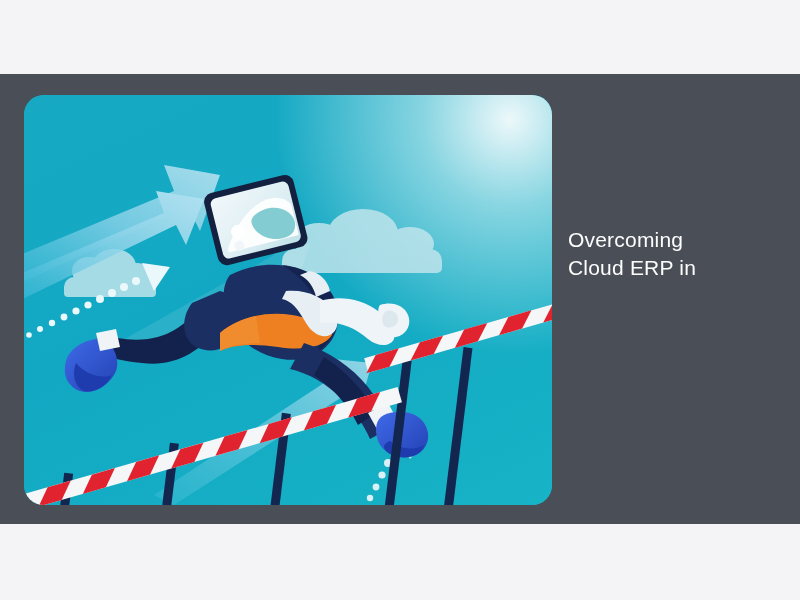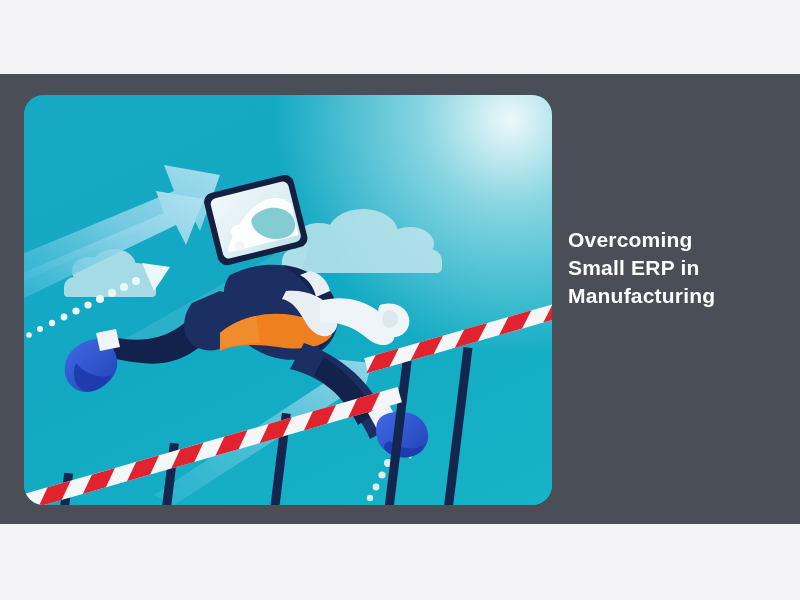--- a/index.html
+++ b/index.html
@@ -47,21 +47,21 @@
   .cloud2 .p1{position:absolute;left:12px;bottom:14px;width:50px;height:36px;border-radius:50%;background:#bfe4ec;}
   .cloud2 .p2{position:absolute;left:46px;bottom:16px;width:70px;height:48px;border-radius:50%;background:#bfe4ec;}
   .cloud2 .p3{position:absolute;left:104px;bottom:12px;width:48px;height:34px;border-radius:50%;background:#bfe4ec;}
 
   
   .arrow-svg{position:absolute;inset:0;width:100%;height:100%;}
 
   
   .title{
     position:absolute;left:568px;top:226px;width:200px;
-    color:#fdfdfd;font-size:21px;font-weight:bold;line-height:28px;
+    color:#fdfdfd;font-size:21px;font-weight:normal;line-height:28px;
     letter-spacing:.2px;
   }
 </style>
 </head>
 <body>
 
 <div class="stage">
 
   <div class="dark-band"></div>
 
@@ -236,17 +236,16 @@
             <polygon points="338,322 362,322 348,338 324,338"></polygon>
           </g>
         </g>
       </svg>
 
     </div>
   </div>
 
   <div class="title">
     <div>Overcoming</div>
-    <div>Small ERP in</div>
-    <div>Manufacturing</div>
+    <div>Cloud ERP in</div>
   </div>
 
 </div>
 
 </body></html>

